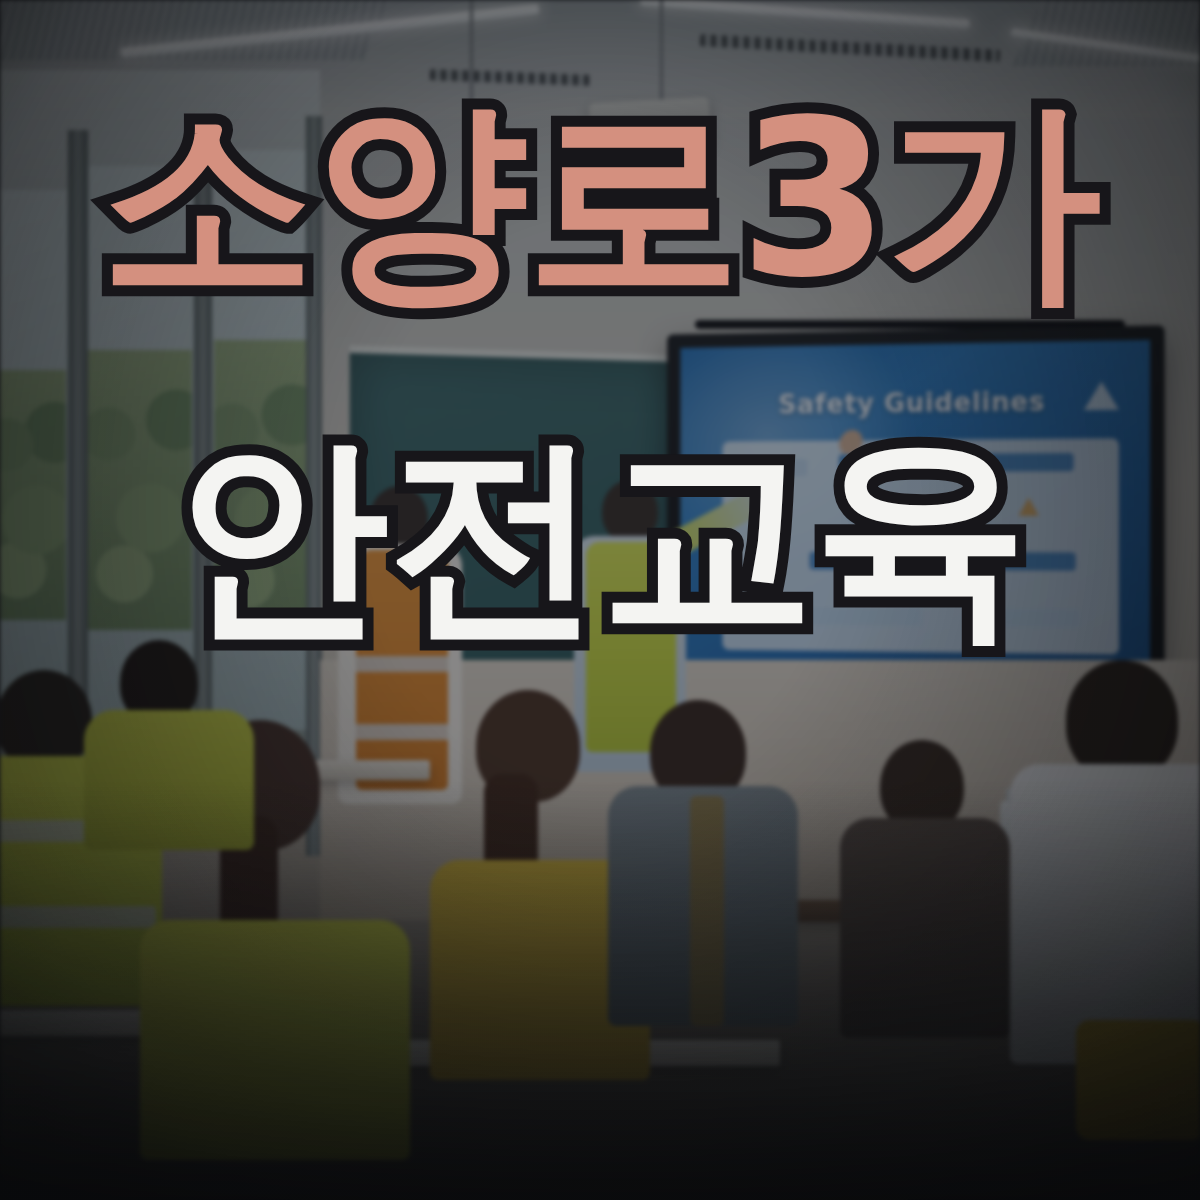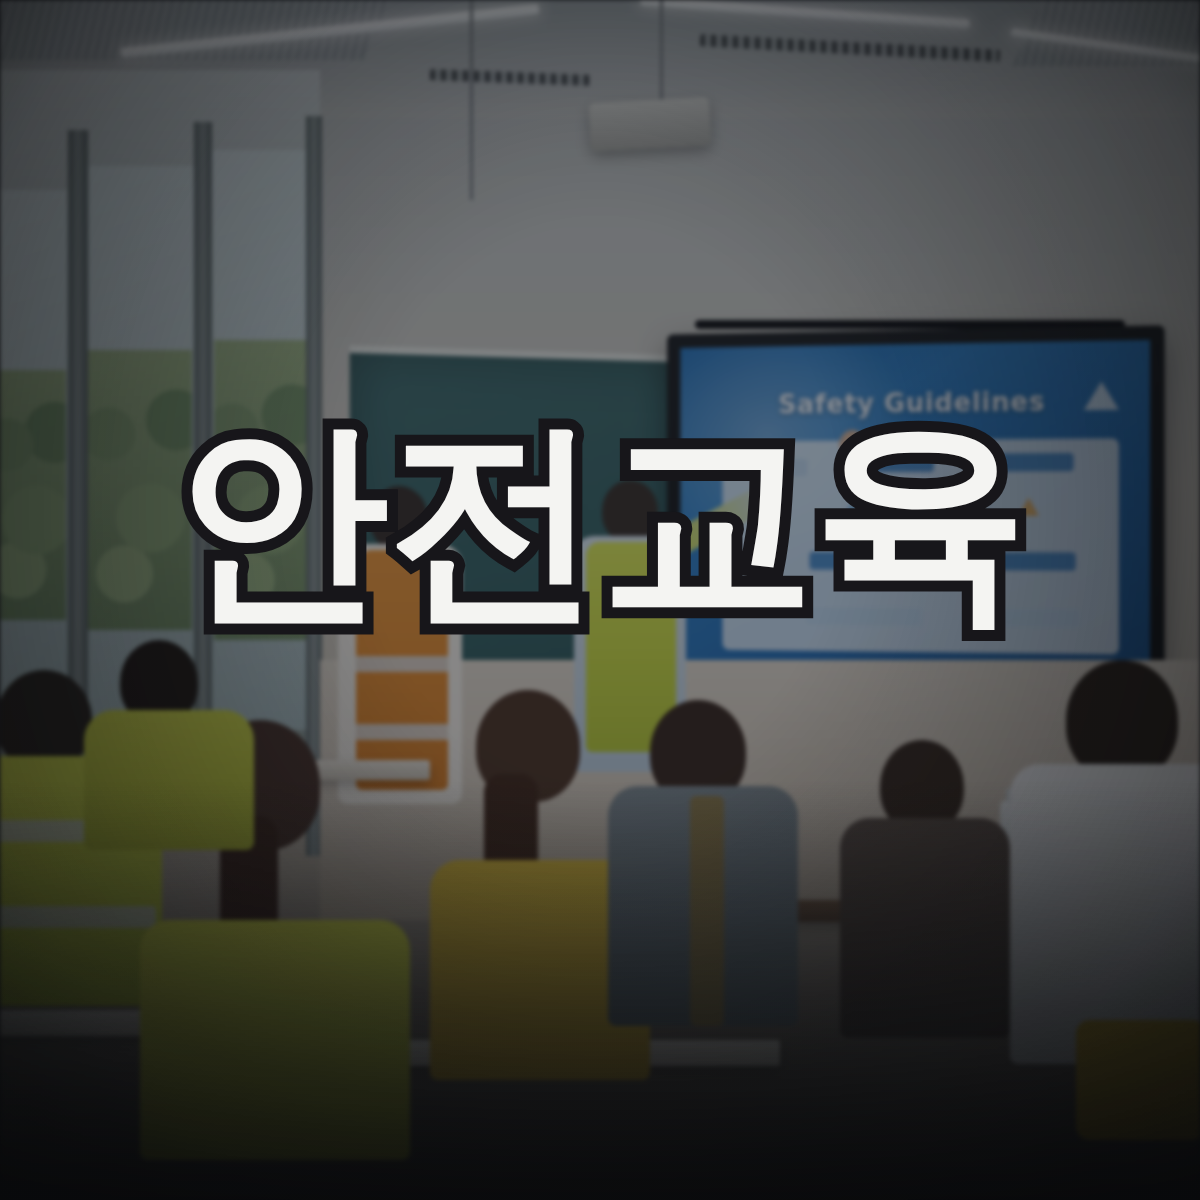--- a/index.html
+++ b/index.html
@@ -330,21 +330,21 @@
     -webkit-text-stroke: 22px #17161a;
     paint-order: stroke fill;
     letter-spacing: -2px;
   }
   .line-1 {
     top: 92px;
     font-size: 215px;
     color: #d4907f;
   }
   .line-2 {
-    top: 412px;
+    top: 428px;
     font-size: 215px;
     color: #f4f4f2;
   }
   .line-3 {
     top: 810px;
     font-size: 215px;
     color: #f4f4f2;
   }
 </style>
 </head>
@@ -472,16 +472,17 @@
       <div class="sh" style="left:-6px; top:70px; width:170px; height:140px; background:linear-gradient(180deg,#cfd93a,#b4c028);"></div>
     </div>
 
   </div>
 
   <div class="darken"></div>
   <div class="vignette"></div>
   <div class="bottom-fade"></div>
 
   <div class="title-stack">
+    <div class="line line-1">소양로3가</div>
     <div class="line line-2">안전교육</div>
   </div>
 
 </div>
 
 </body></html>

